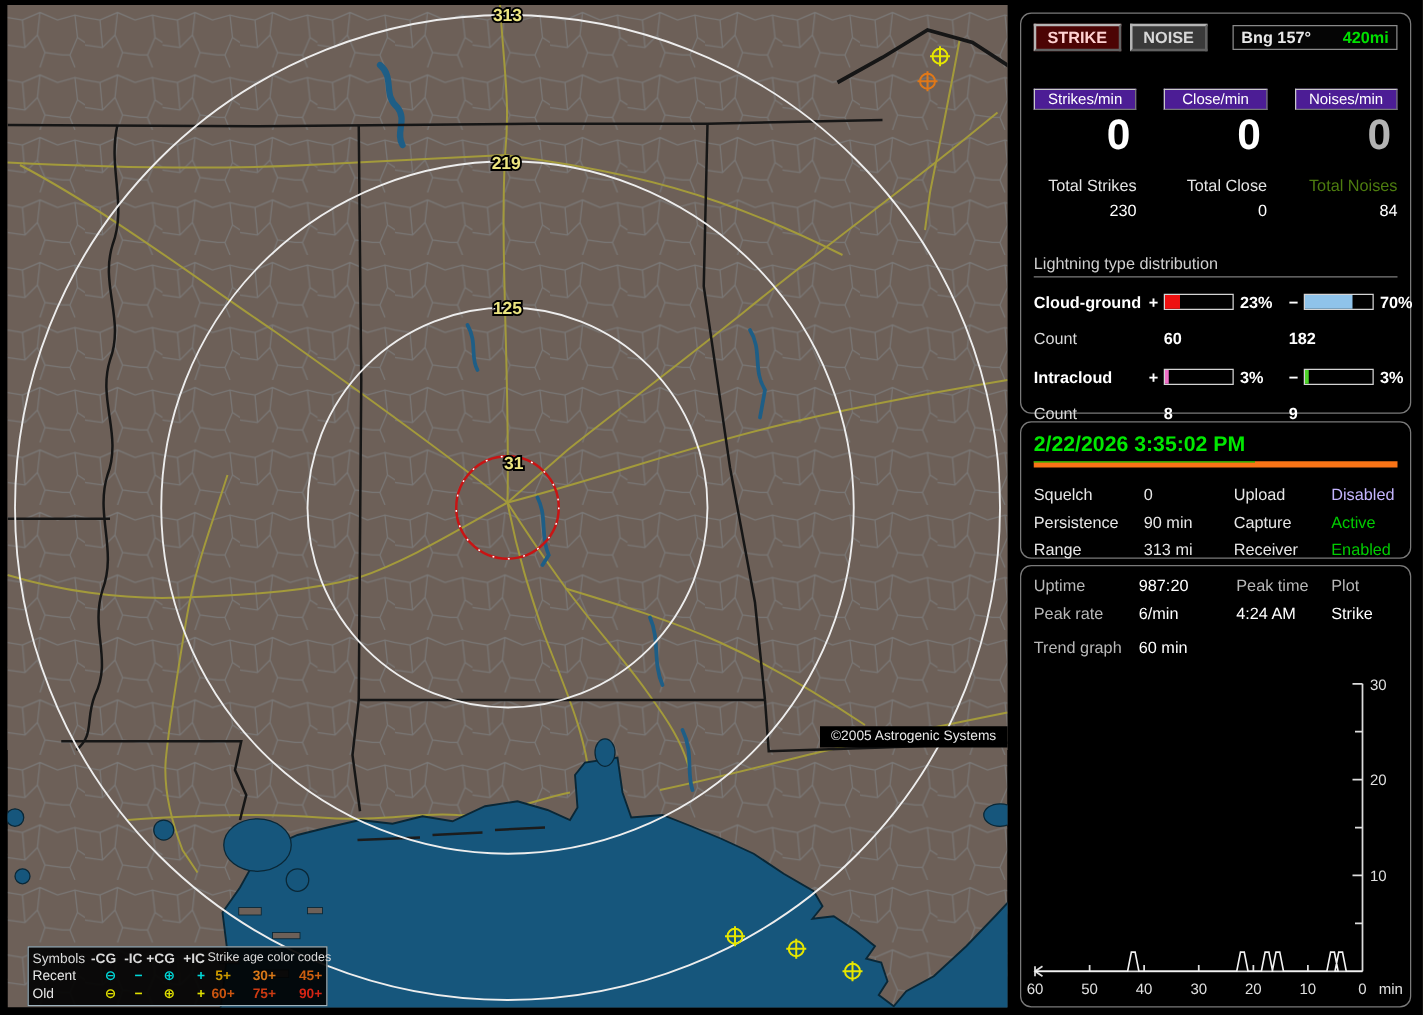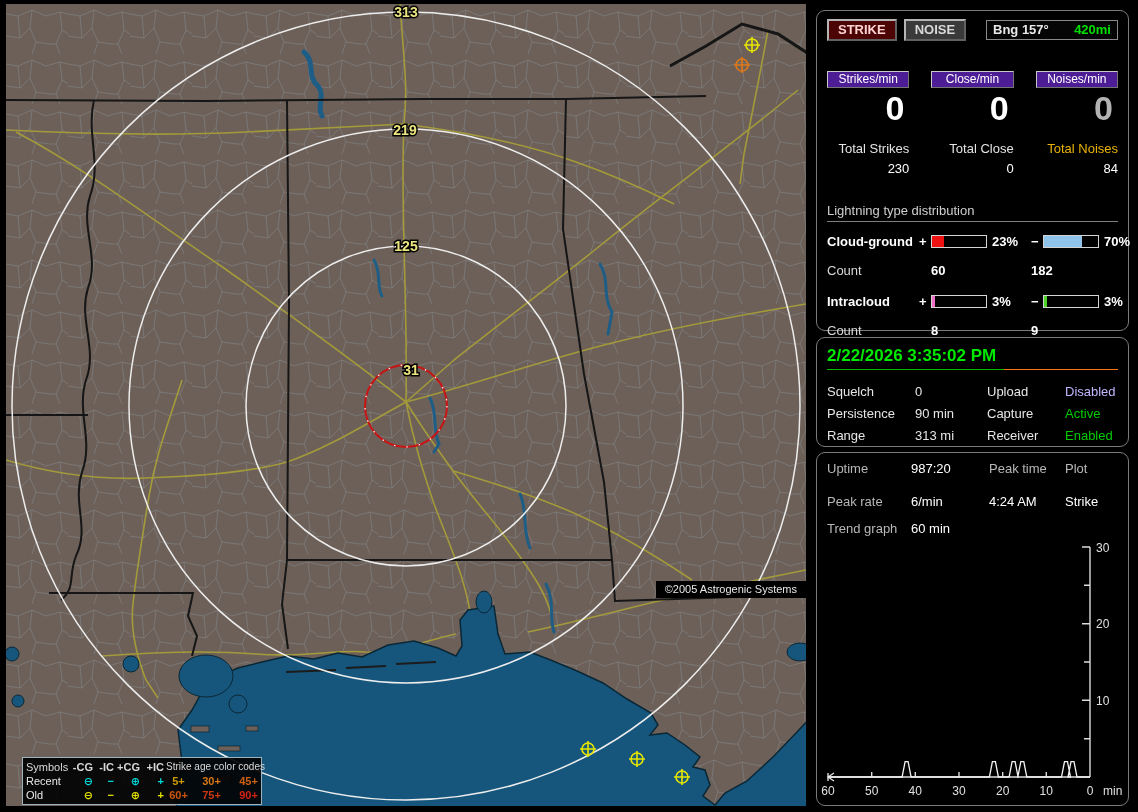--- a/index.html
+++ b/index.html
@@ -38,27 +38,27 @@
   .tot-val{font-size:13px;text-align:right;margin-top:5px;color:#fff;}
   .sec-head{font-size:13px;color:#cfcfcf;border-bottom:1px solid #7d7d7d;padding-bottom:3px;}
   .dist-row{display:grid;grid-template-columns:92px 12px 56px 44px 12px 56px 40px;
       align-items:center;font-size:13px;font-weight:bold;color:#fff;}
   .bar{height:11px;border:1px solid #d4d4d4;background:#000;}
   .bar>div{height:100%;}
   .pct{padding-left:5px;}
   .count-row{display:grid;grid-template-columns:104px 100px auto;font-size:13px;color:#fff;}
   .count-row .clabel{color:#d8d8d8;}
   
-  .date-wrap{border-bottom:1px solid #f97316;padding-bottom:0;}
+  .date-wrap{border-bottom:5px solid #f97316;padding-bottom:0;}
   #datetime{display:inline-block;font-size:17px;font-weight:bold;color:#00e800;
       border-bottom:1px solid #00bb00;padding:0 8px 3px 0;margin-bottom:-1px;}
   .st-grid{display:grid;grid-template-columns:88px 72px 78px auto;row-gap:7px;font-size:13px;margin-top:14px;}
   .dim{color:#c4b5fd;} .grn{color:#00cc00;} .lbl{color:#e6e6e6;}
   
-  .tr-grid{display:grid;grid-template-columns:84px 78px 76px auto;row-gap:18px;font-size:13px;}
+  .tr-grid{display:grid;grid-template-columns:84px 78px 76px auto;row-gap:7px;font-size:13px;}
   .tr-label{color:#b8b8b8;} .tr-val{color:#fff;}
   #trend-svg{position:absolute;left:3px;top:86px;}
   .axis{stroke:#dcdcdc;stroke-width:1.4;fill:none;}
   .axis-text{fill:#e0e0e0;font-size:12px;font-family:"Liberation Sans",sans-serif;}
   .trend-line{stroke:#f2f2f2;stroke-width:1.3;fill:none;}
 </style>
 </head>
 <body>
 
 <div id="stage">
@@ -244,21 +244,21 @@
     <div class="cols3" style="margin-top:14px;">
       <div>
         <div class="tot-label" style="color:#e4e4e4;">Total Strikes</div>
         <div class="tot-val">230</div>
       </div>
       <div>
         <div class="tot-label" style="color:#e4e4e4;">Total Close</div>
         <div class="tot-val">0</div>
       </div>
       <div>
-        <div class="tot-label" style="color:#eab308;">Total Noises</div>
+        <div class="tot-label" style="color:#4d7c0f;">Total Noises</div>
         <div class="tot-val">84</div>
       </div>
     </div>
 
     <div class="sec-head" style="margin-top:27px;">Lightning type distribution</div>
 
     <div class="dist-row" style="margin-top:12px;">
       <span>Cloud-ground</span>
       <span>+</span>
       <span class="bar">

